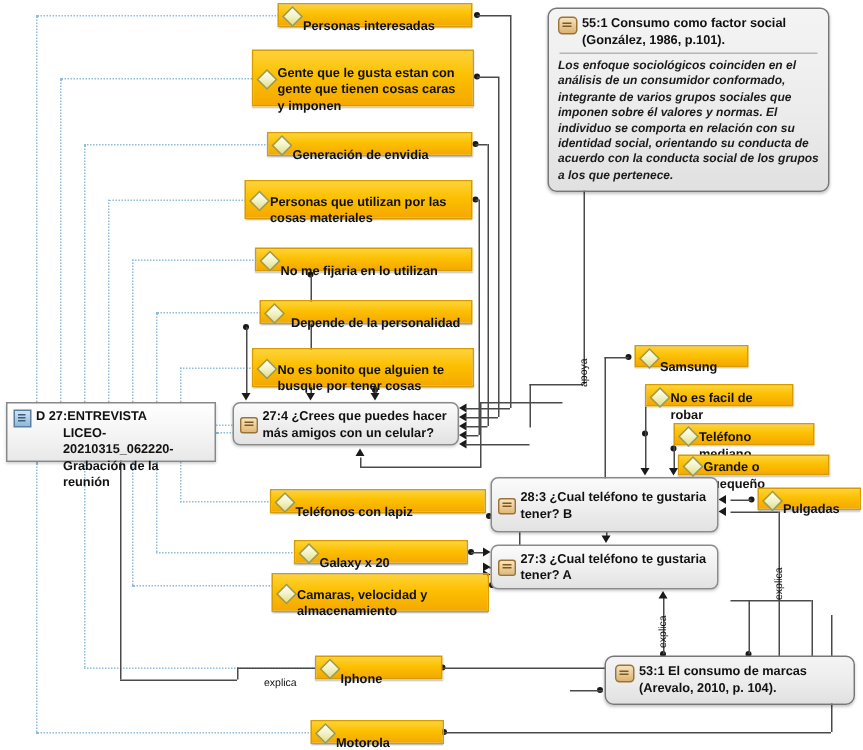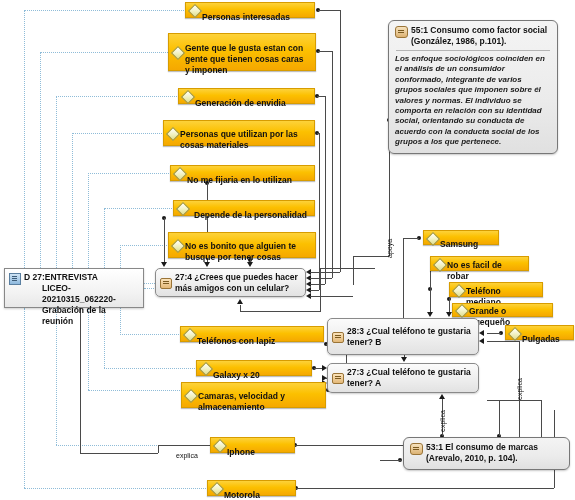--- a/index.html
+++ b/index.html
@@ -391,21 +391,21 @@
     <span class="lbl">27:3 ¿Cual teléfono te gustaria tener? A</span>
   </div>
 
   <div class="doc" style="left:4px;top:268px;width:140px;height:40px;">
     <span class="docicon"></span>
     <span class="l1">D 27:ENTREVISTA</span>
     <span class="l2">LICEO-20210315_062220-</span>
     <span class="l3">Grabación de la reunión</span>
   </div>
 
-  <div class="memo" style="left:365px;top:20px;width:170px;margin-left:23px;">
+  <div class="memo" style="left:365px;top:5px;width:188px;">
     <div class="mhead">
       <span class="memoicon"></span>
       <span>55:1 Consumo como factor social (González, 1986, p.101).</span>
     </div>
     <div class="mrule"></div>
     <div class="mbody">Los enfoque sociológicos coinciden en el análisis de un consumidor conformado, integrante de varios grupos sociales que imponen sobre él valores y normas. El individuo se comporta en relación con su identidad social, orientando su conducta de acuerdo con la conducta social de los grupos a  los que pertenece.</div>
   </div>
 
   <div class="memo" style="left:403px;top:437px;width:167px;">
     <div class="mhead">

